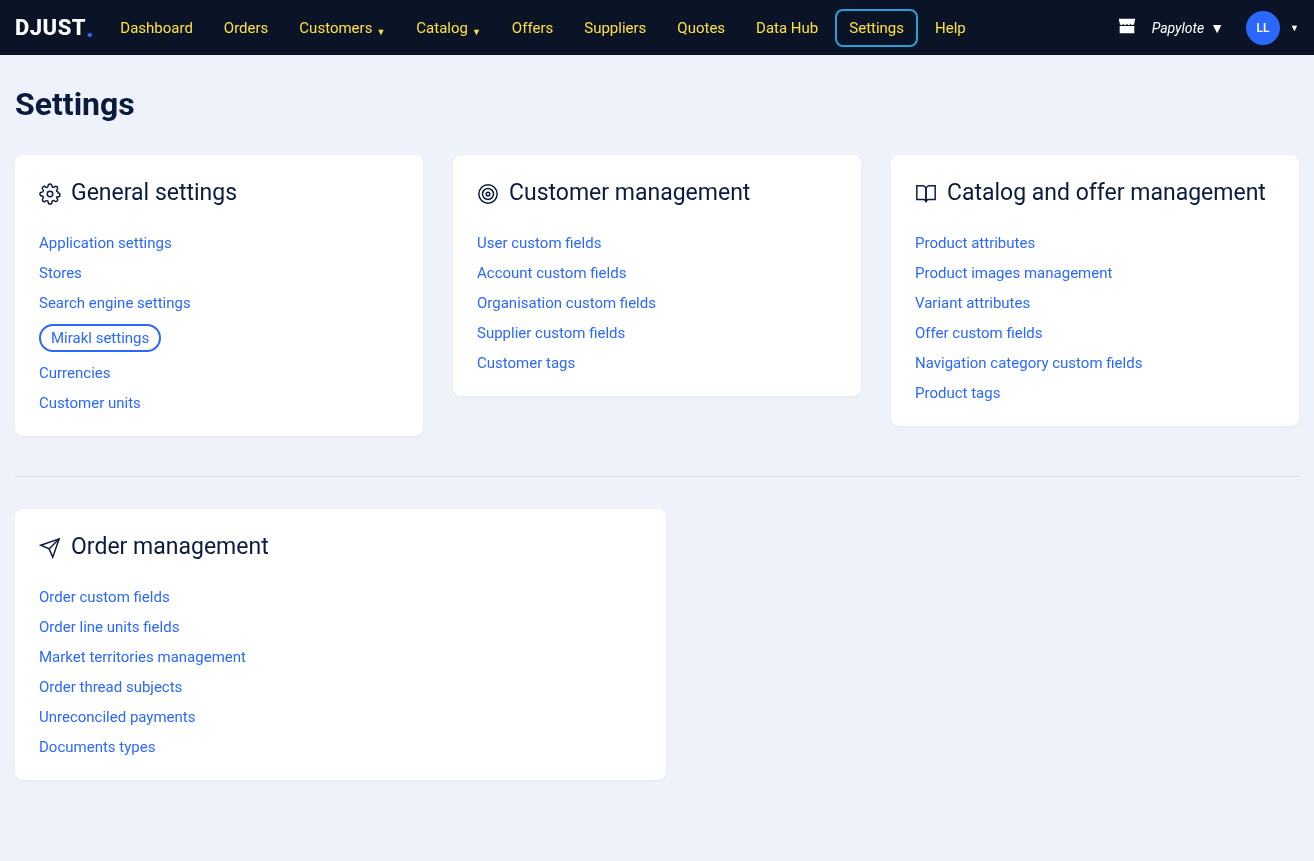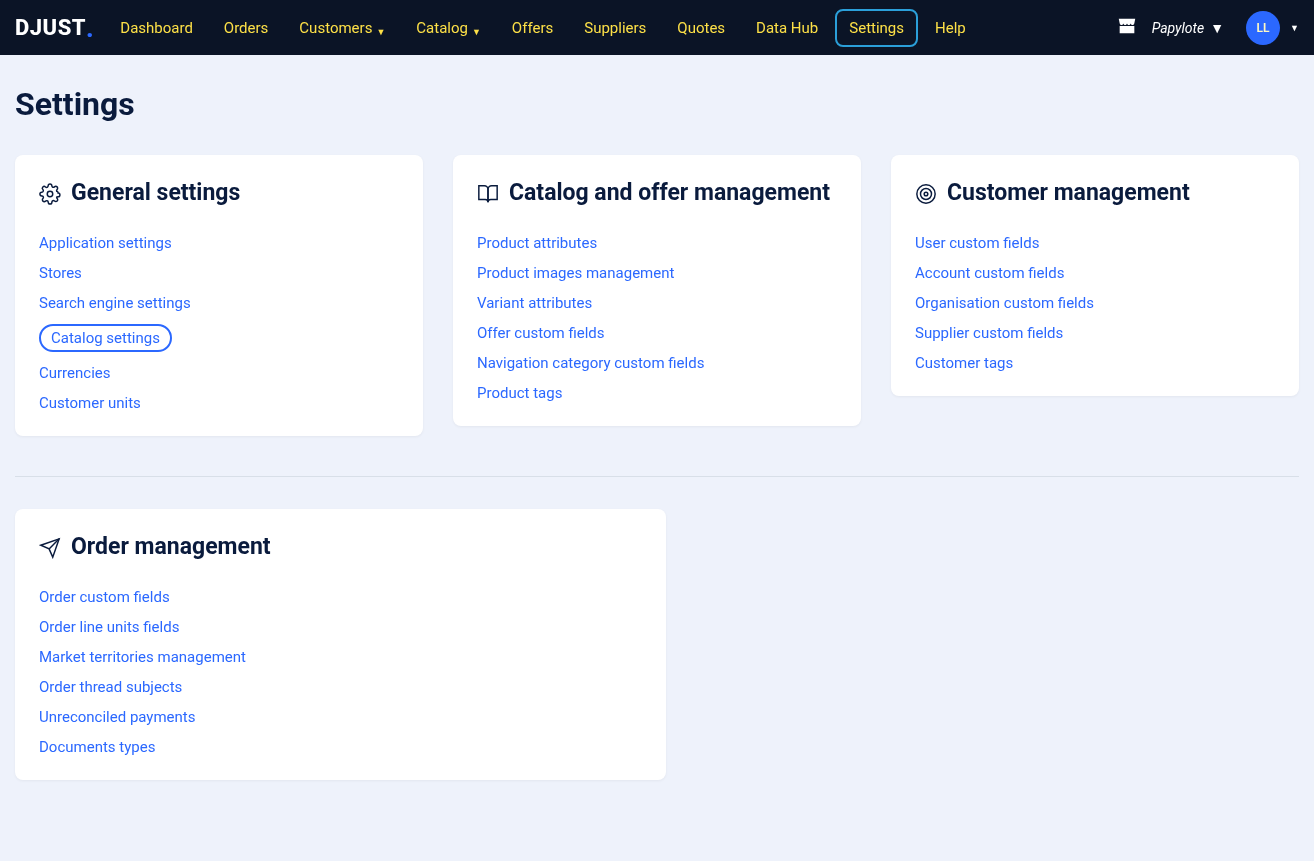--- a/index.html
+++ b/index.html
@@ -126,21 +126,21 @@
     }
     .card-icon {
       width: 22px;
       height: 22px;
       margin-top: 4px;
       flex-shrink: 0;
     }
     .card-icon svg { width: 100%; height: 100%; stroke: #0A1B3D; fill: none; stroke-width: 1.6; }
     .card-title {
       font-size: 23px;
-      font-weight: 700;
+      font-weight: 400;
       color: #0A1B3D;
       line-height: 1.25;
     }
     .card-links {
       display: flex;
       flex-direction: column;
       align-items: flex-start;
       gap: 12px;
       justify-content: center;
     }
@@ -225,59 +225,59 @@
           <span class="card-icon"><svg viewBox="0 0 24 24">
               <circle cx="12" cy="12" r="3"></circle>
               <path d="M19.4 15a1.65 1.65 0 0 0 .33 1.82l.06.06a2 2 0 1 1-2.83 2.83l-.06-.06a1.65 1.65 0 0 0-1.82-.33 1.65 1.65 0 0 0-1 1.51V21a2 2 0 1 1-4 0v-.09A1.65 1.65 0 0 0 9 19.4a1.65 1.65 0 0 0-1.82.33l-.06.06a2 2 0 1 1-2.83-2.83l.06-.06a1.65 1.65 0 0 0 .33-1.82 1.65 1.65 0 0 0-1.51-1H3a2 2 0 1 1 0-4h.09A1.65 1.65 0 0 0 4.6 9a1.65 1.65 0 0 0-.33-1.82l-.06-.06a2 2 0 1 1 2.83-2.83l.06.06A1.65 1.65 0 0 0 9 4.6 1.65 1.65 0 0 0 10 3.09V3a2 2 0 1 1 4 0v.09A1.65 1.65 0 0 0 15 4.6a1.65 1.65 0 0 0 1.82-.33l.06-.06a2 2 0 1 1 2.83 2.83l-.06.06a1.65 1.65 0 0 0-.33 1.82V9c.39.08.74.3 1 .6.26.3.43.67.51 1.06V11a2 2 0 1 1 0 4h-.09a1.65 1.65 0 0 0-1.51 1z"></path>
             </svg></span>
           <div class="card-title">General settings</div>
         </div>
         <div class="card-links">
           <a class="card-link">Application settings</a>
           <a class="card-link">Stores</a>
           <a class="card-link">Search engine settings</a>
-          <a class="card-link highlighted">Catalog settings</a>
+          <a class="card-link highlighted">Mirakl settings</a>
           <a class="card-link">Currencies</a>
           <a class="card-link">Customer units</a>
+        </div>
+      </div>
+      <div class="card">
+        <div class="card-header">
+          <span class="card-icon"><svg viewBox="0 0 24 24">
+              <circle cx="12" cy="12" r="10"></circle>
+              <circle cx="12" cy="12" r="6"></circle>
+              <circle cx="12" cy="12" r="2"></circle>
+            </svg></span>
+          <div class="card-title">Customer management</div>
+        </div>
+        <div class="card-links">
+          <a class="card-link">User custom fields</a>
+          <a class="card-link">Account custom fields</a>
+          <a class="card-link">Organisation custom fields</a>
+          <a class="card-link">Supplier custom fields</a>
+          <a class="card-link">Customer tags</a>
         </div>
       </div>
       <div class="card">
         <div class="card-header">
           <span class="card-icon"><svg viewBox="0 0 24 24">
               <path d="M2 3h6a4 4 0 0 1 4 4v14a3 3 0 0 0-3-3H2z"></path>
               <path d="M22 3h-6a4 4 0 0 0-4 4v14a3 3 0 0 1 3-3h7z"></path>
             </svg></span>
           <div class="card-title">Catalog and offer management</div>
         </div>
         <div class="card-links">
           <a class="card-link">Product attributes</a>
           <a class="card-link">Product images management</a>
           <a class="card-link">Variant attributes</a>
           <a class="card-link">Offer custom fields</a>
           <a class="card-link">Navigation category custom fields</a>
           <a class="card-link">Product tags</a>
         </div>
       </div>
-      <div class="card">
-        <div class="card-header">
-          <span class="card-icon"><svg viewBox="0 0 24 24">
-              <circle cx="12" cy="12" r="10"></circle>
-              <circle cx="12" cy="12" r="6"></circle>
-              <circle cx="12" cy="12" r="2"></circle>
-            </svg></span>
-          <div class="card-title">Customer management</div>
-        </div>
-        <div class="card-links">
-          <a class="card-link">User custom fields</a>
-          <a class="card-link">Account custom fields</a>
-          <a class="card-link">Organisation custom fields</a>
-          <a class="card-link">Supplier custom fields</a>
-          <a class="card-link">Customer tags</a>
-        </div>
-      </div>
     </div>
   <hr class="divider">
   <div class="cards-row" id="row2">
       <div class="card">
         <div class="card-header">
           <span class="card-icon"><svg viewBox="0 0 24 24">
               <line x1="22" y1="2" x2="11" y2="13"></line>
               <polygon points="22 2 15 22 11 13 2 9 22 2"></polygon>
             </svg></span>
           <div class="card-title">Order management</div>

